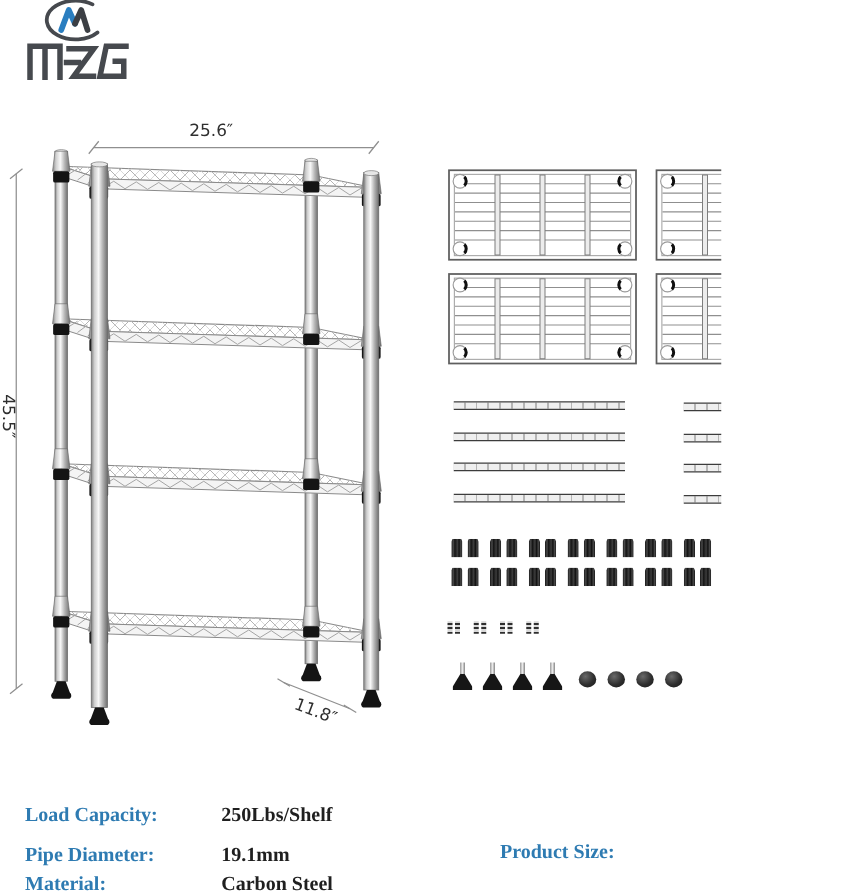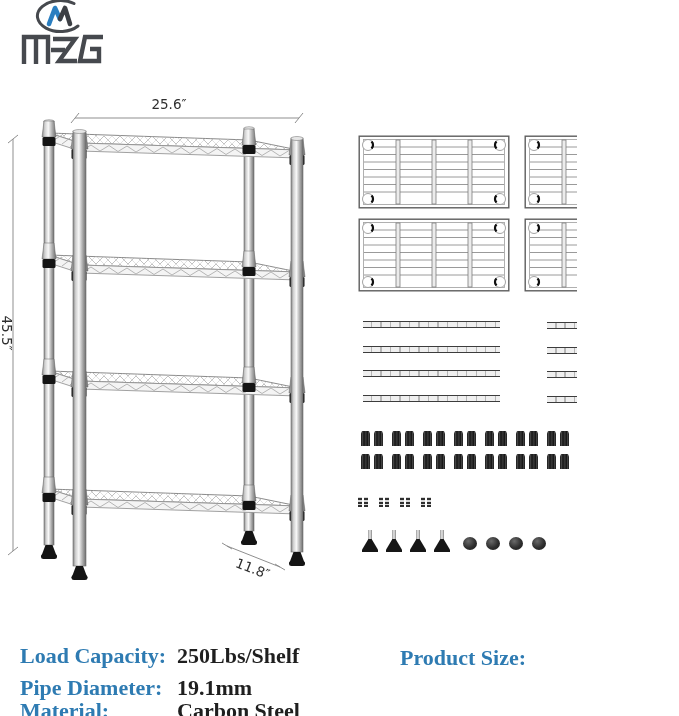--- a/index.html
+++ b/index.html
@@ -33,24 +33,24 @@
               background:linear-gradient(90deg,#9a9a9a,#e9e9e9,#858585);}
   .foot .cone{position:absolute;left:1px;top:9px;width:16px;height:13px;background:#161616;
               clip-path:polygon(40% 0,60% 0,100% 82%,100% 100%,0 100%,0 82%);}
 
   .caps-row{position:absolute;display:flex;gap:9px;}
   .cap{width:14px;height:13px;border-radius:50%;
        background:radial-gradient(circle at 38% 32%,#6a6a6a,#2e2e2e 55%,#191919 100%);}
 
   
   .spec-row{position:absolute;display:flex;align-items:baseline;
-            font-family:"Liberation Serif", serif;font-size:22px;line-height:1.1;}
+            font-family:"Liberation Serif", serif;font-size:16px;line-height:1.1;}
   .spec-label{font-weight:bold;}
   .spec-label.wL{width:157px;}
-  .spec-label.wR{width:146px;}
+  .spec-label.wR{width:146px;margin-top:27px;}
   .spec-value{color:#1f1f1f;font-weight:600;text-align:right;}
 </style>
 </head>
 <body>
 
 <div class="page">
 
   <svg width="0" height="0" style="position:absolute" aria-hidden="true">
     <defs>
       <linearGradient id="chrome" x1="0" y1="0" x2="1" y2="0">

